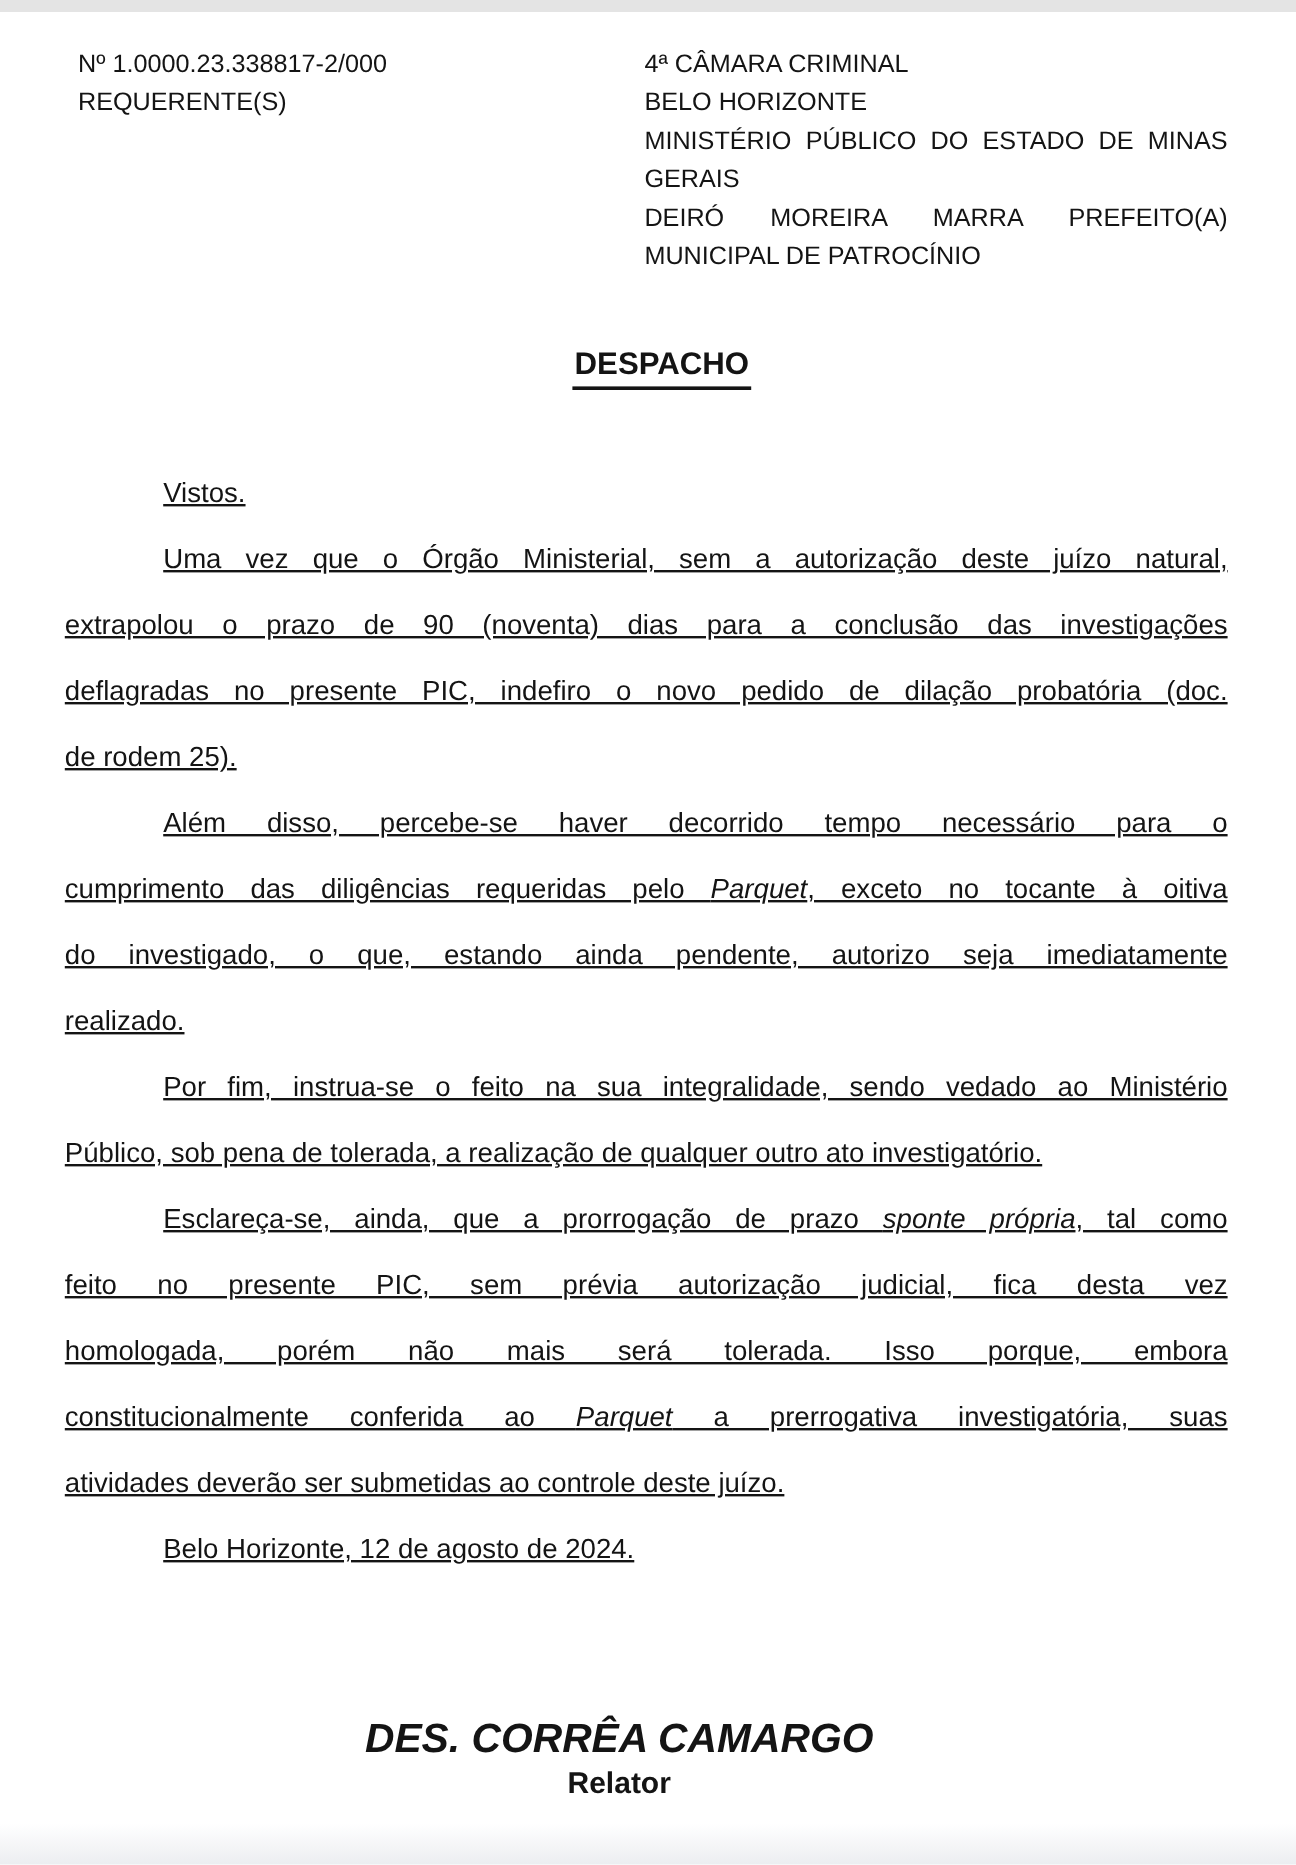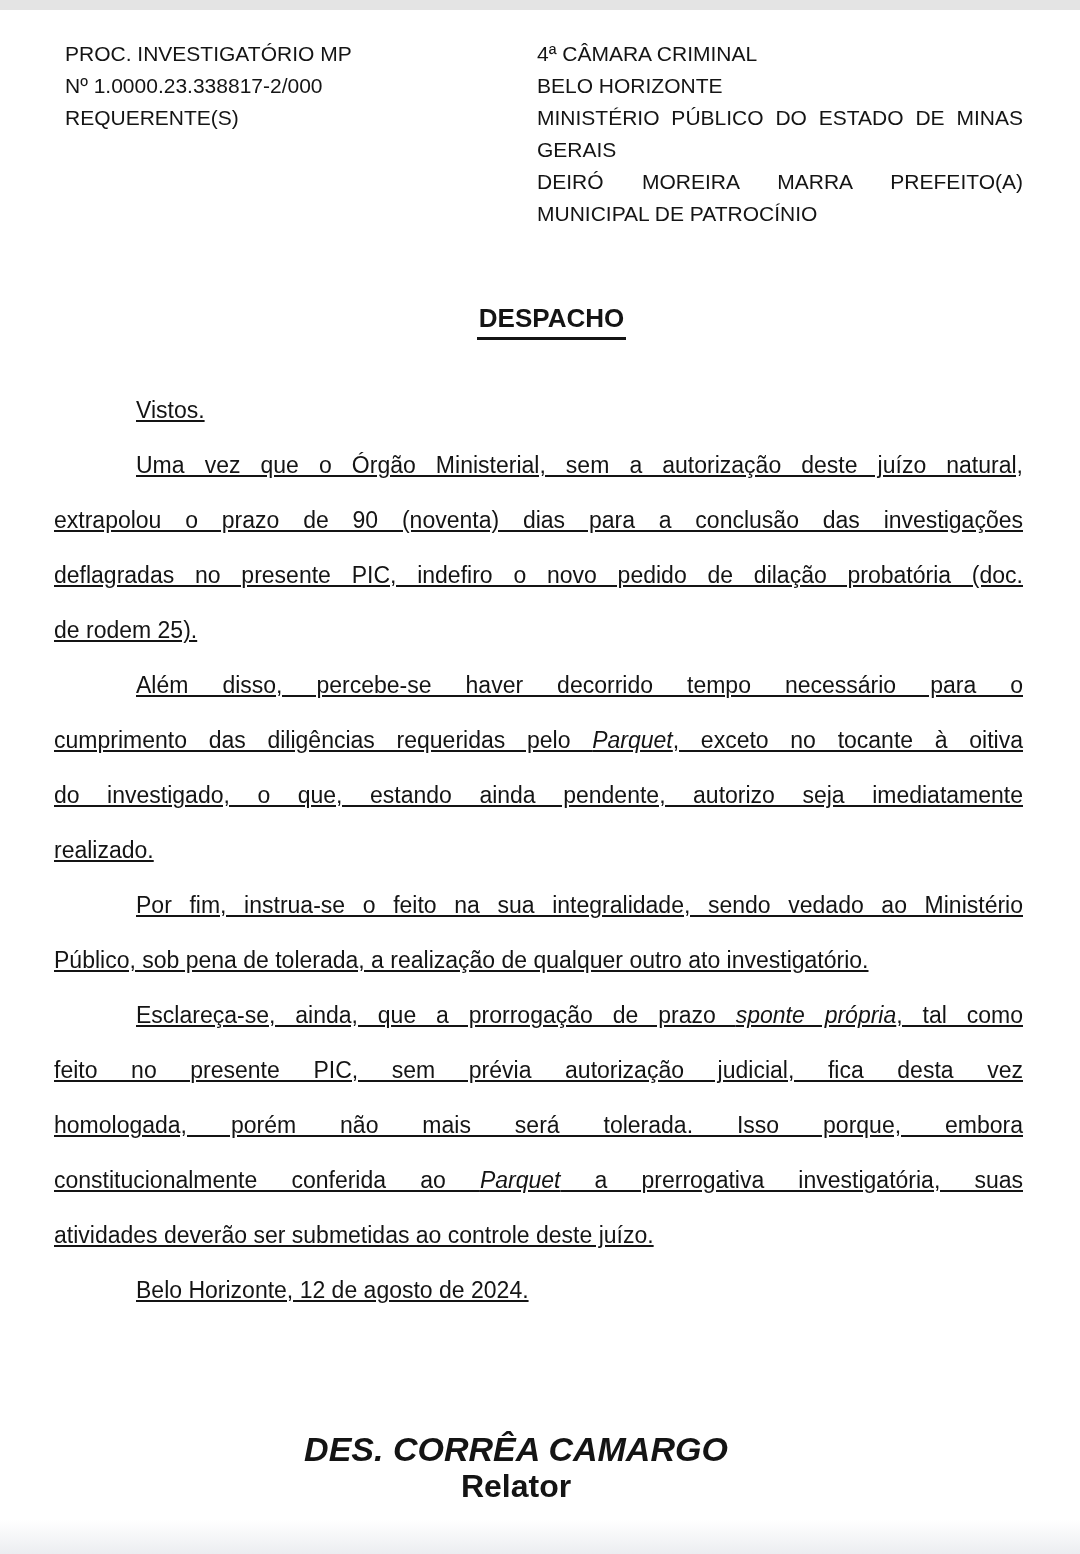--- a/index.html
+++ b/index.html
@@ -25,21 +25,21 @@
     display: flex;
     justify-content: space-between;
     font-size: 21px;
     line-height: 32px;
   }
   .hcol.left  { width: 450px; }
   .hcol.right { width: 486px; }
   .hline.fill { text-align: justify; text-align-last: justify; }
   .title-wrap {
     position: absolute;
-    top: 302px; left: 54px;
+    top: 287px; left: 54px;
     width: 969px;
     text-align: center;
   }
   .title {
     display: inline-block;
     margin-left: 26px;
     font-weight: bold;
     font-size: 26px;
     line-height: 32px;
     padding: 0 2px 3px 2px;
@@ -59,37 +59,36 @@
   .line.first { text-indent: 82px; }
   .line em { font-style: italic; }
   .signature {
     position: absolute;
     top: 1430px; left: 0;
     width: 1032px;
     text-align: center;
     font-weight: bold;
   }
   .sig-name { font-size: 34px; line-height: 38px; font-style: italic; }
-  .sig-role { font-size: 32px; line-height: 37px; }
+  .sig-role { font-size: 25px; line-height: 37px; }
   .bottom-fade {
     position: absolute;
     bottom: 0; left: 0;
     width: 100%; height: 34px;
     background: linear-gradient(to bottom, rgba(238,240,243,0), rgba(232,234,238,0.85));
   }
 </style>
 </head>
 <body>
 
 <div class="page">
   <div class="topbar"></div>
 
   <div class="header">
     <div class="hcol left">
-        <div class="hline">PROC. INVESTIGATÓRIO MP</div>
         <div class="hline">Nº 1.0000.23.338817-2/000</div>
         <div class="hline">REQUERENTE(S)</div>
         <div class="hline">&nbsp;</div>
       </div>
     <div class="hcol right">
         <div class="hline">4ª CÂMARA CRIMINAL</div>
         <div class="hline">BELO HORIZONTE</div>
         <div class="hline fill">MINISTÉRIO PÚBLICO DO ESTADO DE MINAS</div>
         <div class="hline">GERAIS</div>
         <div class="hline fill">DEIRÓ MOREIRA MARRA PREFEITO(A)</div>

